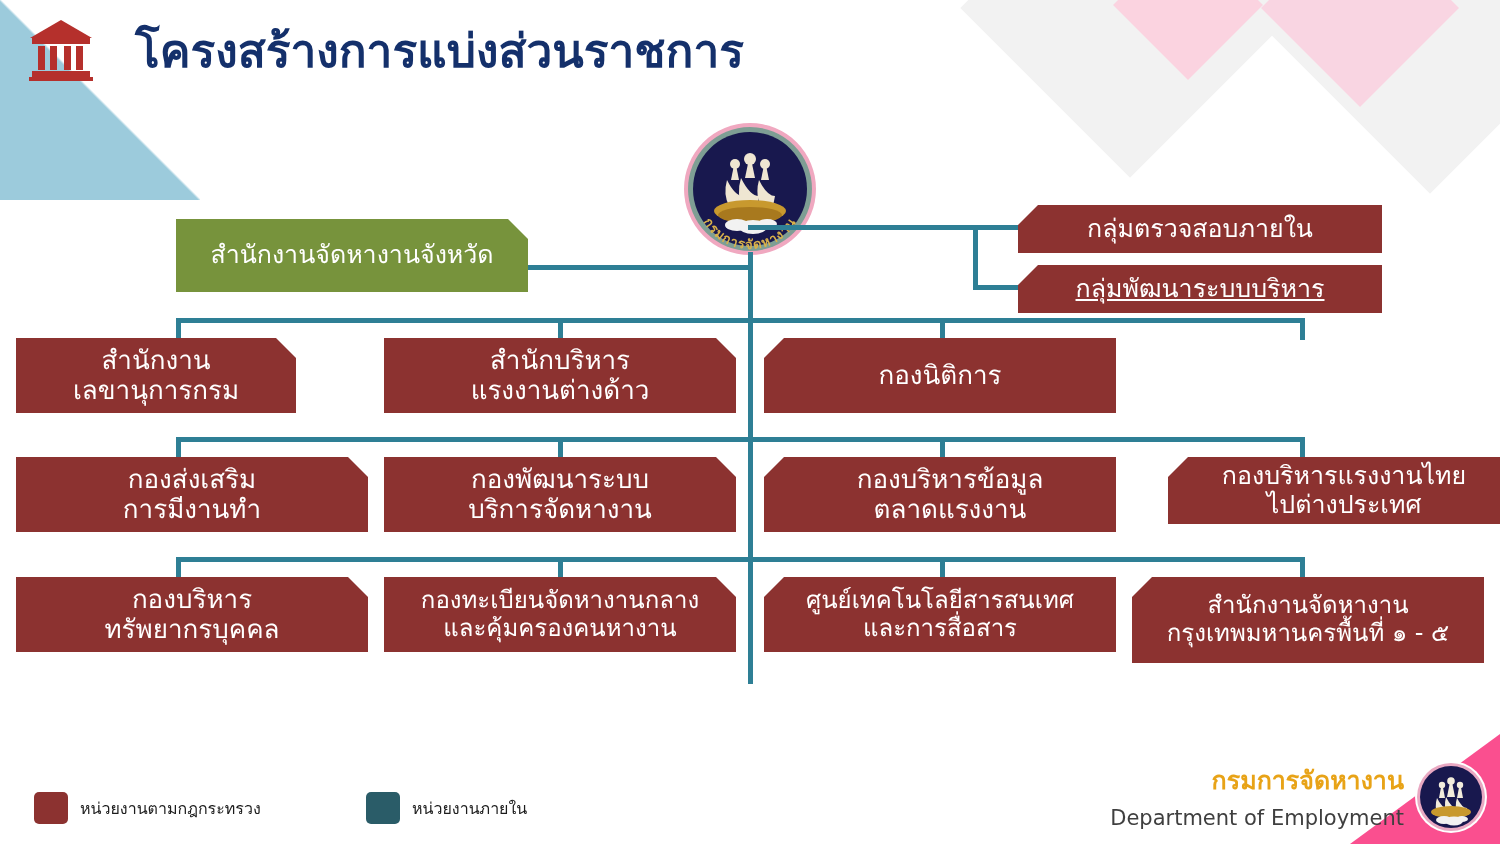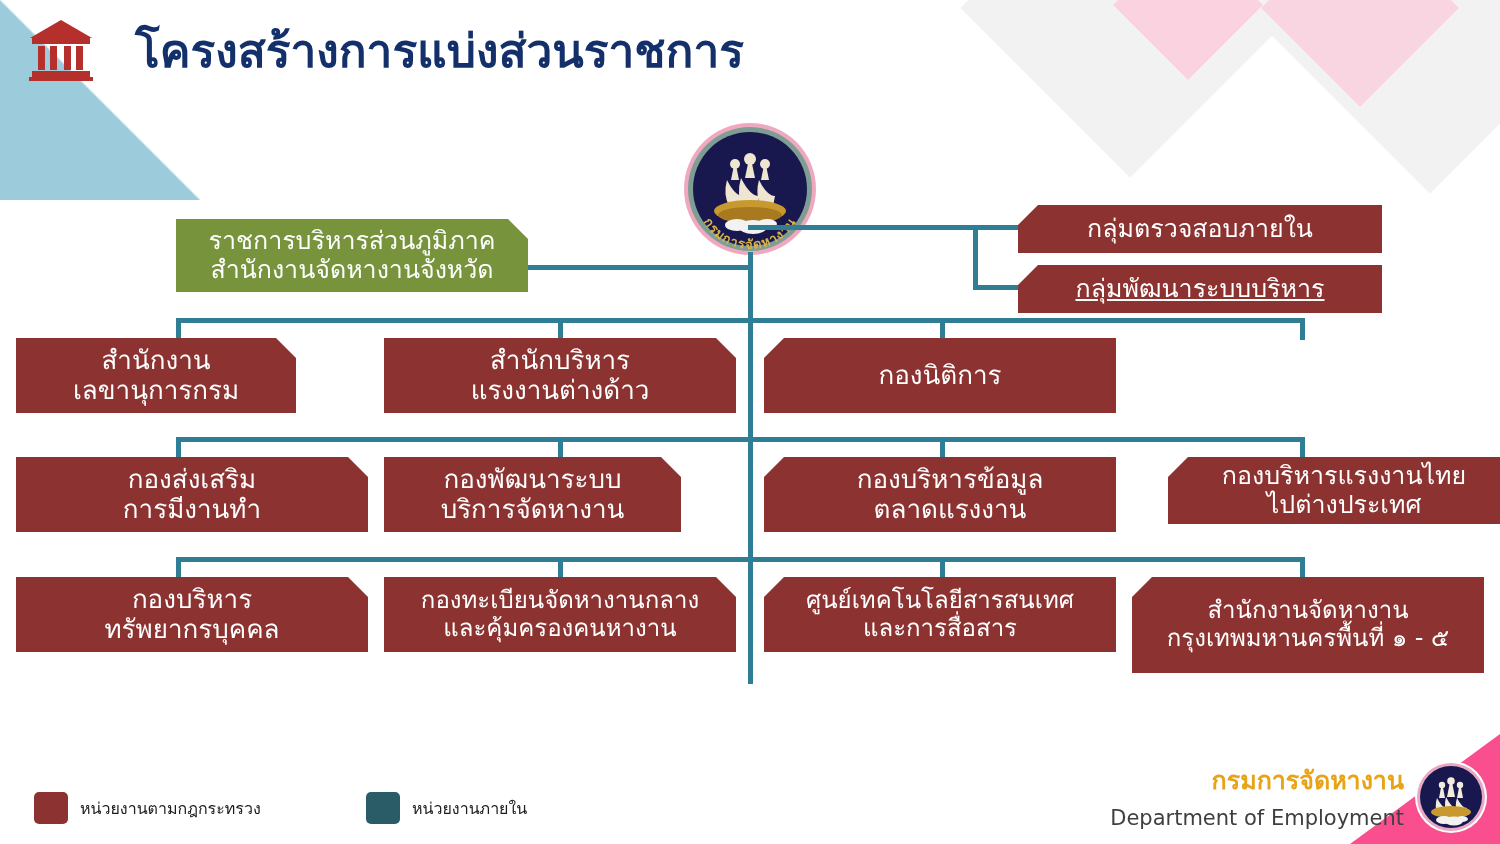--- a/index.html
+++ b/index.html
@@ -173,21 +173,20 @@
   <div class="line vline" style="left:940px;top:437px;height:22px;"></div>
   <div class="line vline" style="left:1300px;top:437px;height:22px;"></div>
 
   <div class="line hline" style="left:176px;top:557px;width:1129px;"></div>
   <div class="line vline" style="left:176px;top:557px;height:22px;"></div>
   <div class="line vline" style="left:558px;top:557px;height:22px;"></div>
   <div class="line vline" style="left:940px;top:557px;height:22px;"></div>
   <div class="line vline" style="left:1300px;top:557px;height:22px;"></div>
 
   <div class="box green notch-tr f25" style="left:176px;top:219px;width:352px;height:73px;flex-direction:column;">
-    <span>ราชการบริหารส่วนภูมิภาค</span>
     <span>สำนักงานจัดหางานจังหวัด</span>
   </div>
 
   <div class="box red notch-tl f25" style="left:1018px;top:205px;width:364px;height:48px;">
     <span>กลุ่มตรวจสอบภายใน</span>
   </div>
   <div class="box red notch-tl f25" style="left:1018px;top:265px;width:364px;height:48px;text-decoration:underline;">
     <span>กลุ่มพัฒนาระบบบริหาร</span>
   </div>
 
@@ -201,21 +200,21 @@
   </div>
   <div class="box red notch-tl f26" style="left:764px;top:338px;width:352px;height:75px;flex-direction:column;">
     <span>กองนิติการ</span>
     <span></span>
   </div>
 
   <div class="box red notch-tr f26" style="left:16px;top:457px;width:352px;height:75px;flex-direction:column;">
     <span>กองส่งเสริม</span>
     <span>การมีงานทำ</span>
   </div>
-  <div class="box red notch-tr f26" style="left:384px;top:457px;width:297px;height:75px;flex-direction:column;">
+  <div class="box red notch-tr f26" style="left:384px;top:457px;width:352px;height:75px;flex-direction:column;">
     <span>กองพัฒนาระบบ</span>
     <span>บริการจัดหางาน</span>
   </div>
   <div class="box red notch-tl f26" style="left:764px;top:457px;width:352px;height:75px;flex-direction:column;padding-left:28px;">
     <span>กองบริหารข้อมูล</span>
     <span>ตลาดแรงงาน</span>
   </div>
   <div class="box red notch-tl f25" style="left:1168px;top:457px;width:352px;height:67px;flex-direction:column;text-align:right;">
     <span>กองบริหารแรงงานไทย</span>
     <span>ไปต่างประเทศ</span>
@@ -226,21 +225,21 @@
     <span>ทรัพยากรบุคคล</span>
   </div>
   <div class="box red notch-tr f24" style="left:384px;top:577px;width:352px;height:75px;flex-direction:column;">
     <span>กองทะเบียนจัดหางานกลาง</span>
     <span>และคุ้มครองคนหางาน</span>
   </div>
   <div class="box red notch-tl f24" style="left:764px;top:577px;width:352px;height:75px;flex-direction:column;">
     <span>ศูนย์เทคโนโลยีสารสนเทศ</span>
     <span>และการสื่อสาร</span>
   </div>
-  <div class="box red notch-tl f24" style="left:1132px;top:577px;width:352px;height:96px;flex-direction:column;">
+  <div class="box red notch-tl f24" style="left:1132px;top:577px;width:352px;height:86px;flex-direction:column;">
     <span>สำนักงานจัดหางาน</span>
     <span>กรุงเทพมหานครพื้นที่ ๑ - ๕</span>
   </div>
 
 
   <div class="legend-item" style="left:34px;top:792px;">
     <div class="swatch sw-red"></div>
     <div class="legend-text">หน่วยงานตามกฎกระทรวง</div>
   </div>
   <div class="legend-item" style="left:366px;top:792px;">

